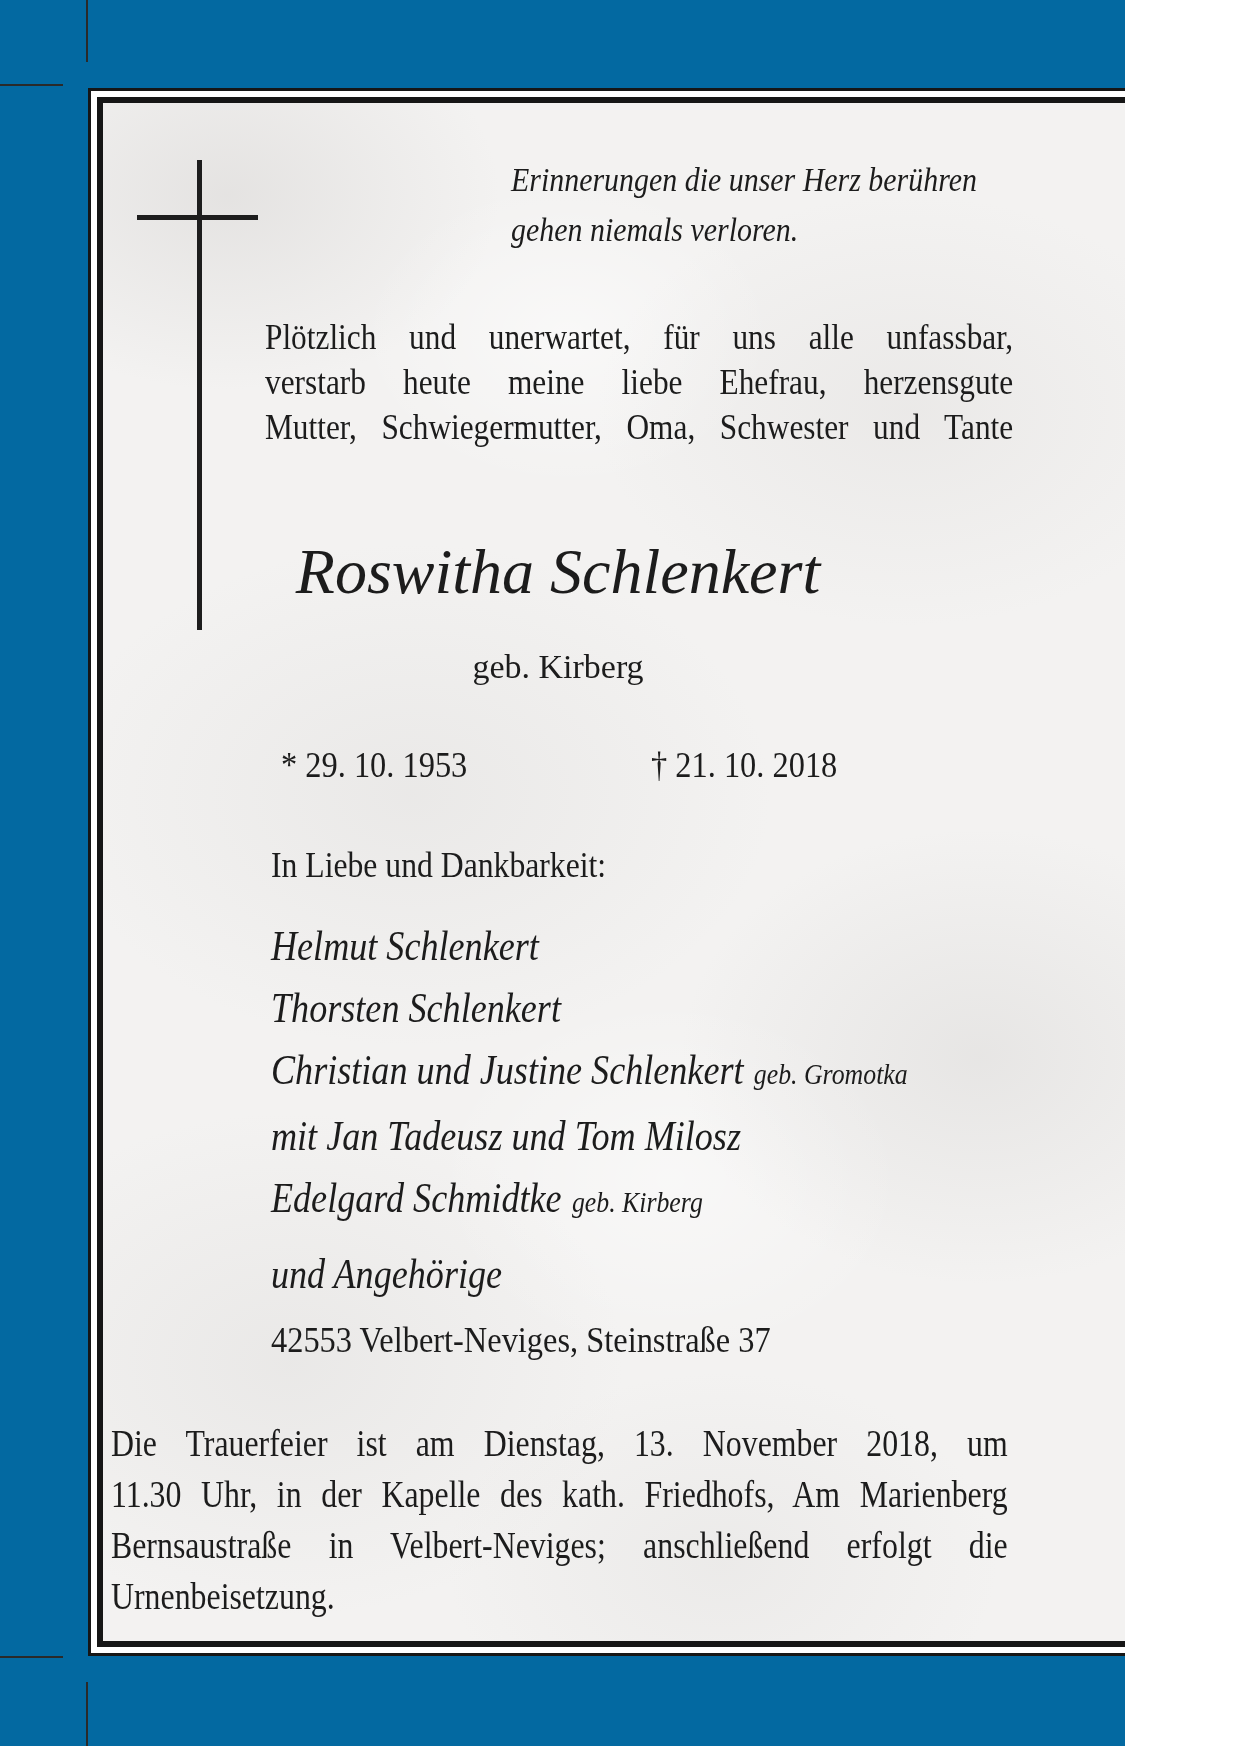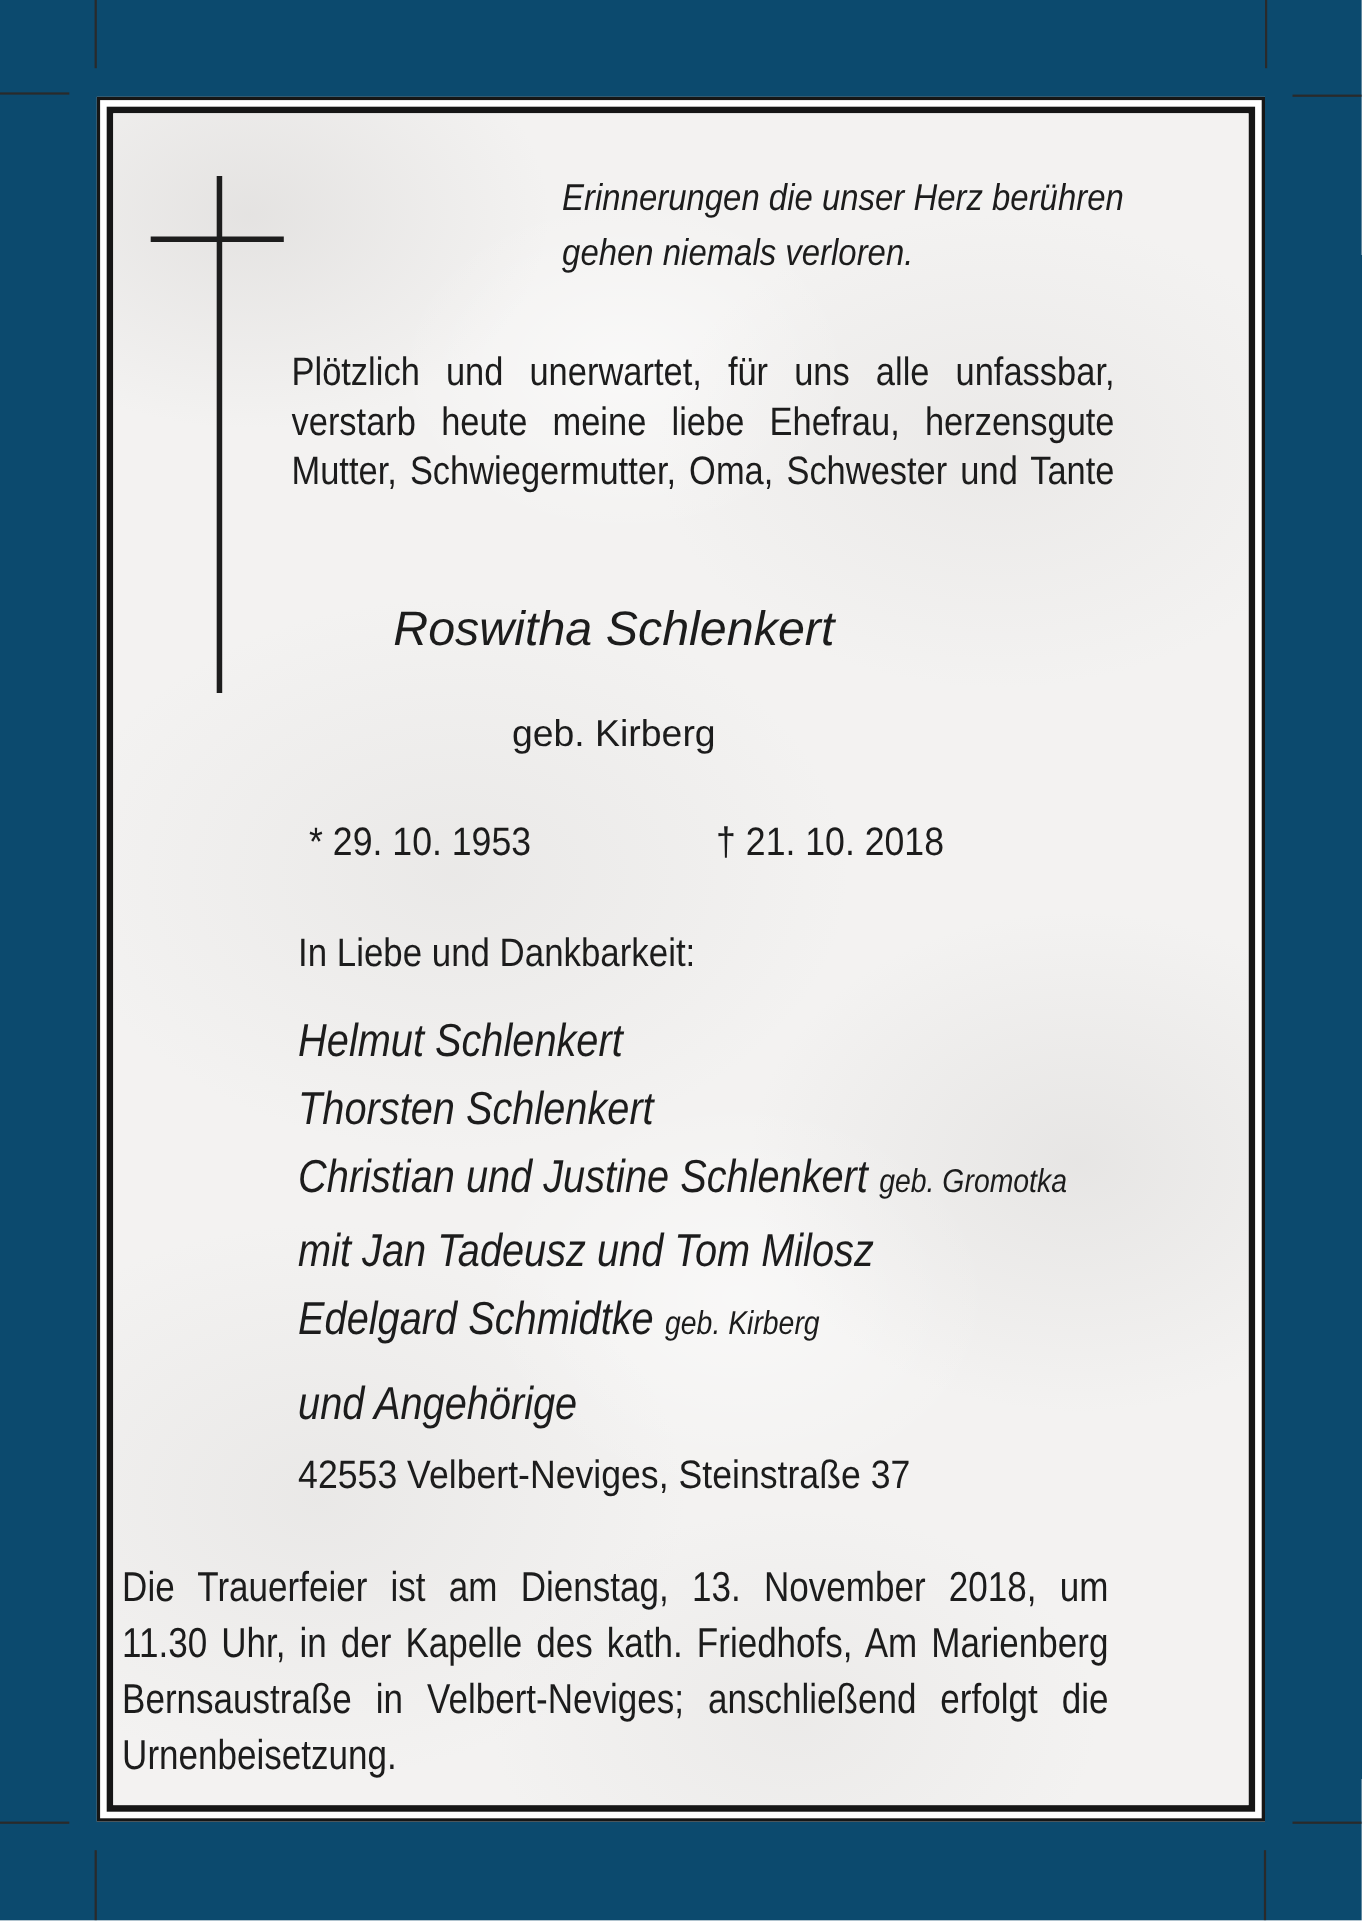--- a/index.html
+++ b/index.html
@@ -1,19 +1,19 @@
 <!DOCTYPE html>
 <html><head>
 <meta charset="utf-8">
 <style>
   html,body { margin:0; padding:0; }
   .page {
-    position:relative; width:1238px; height:1746px;
-    background:#0c4a6e; overflow:hidden;
-    font-family:Liberation Sans, sans-serif; color:#1c1c1c;
+    position:relative; width:1125px; height:1746px;
+    background:#0369a1; overflow:hidden;
+    font-family:Liberation Serif, serif; color:#1c1c1c;
   }
   
   .mark { position:absolute; background:#2a2a2a; }
 
   
   .card {
     position:absolute; left:88px; top:88px; width:1062px; height:1568px;
     box-sizing:border-box; border:3px solid #161616; background:#ffffff;
   }
   .card-inner {
@@ -46,21 +46,21 @@
 
   .intro {
     position:absolute; left:162px; top:212px; width:860px;
     font-size:36px; line-height:45px;
     transform:scaleX(.87); transform-origin:0 0;
   }
   .jline { height:45px; overflow:hidden; text-align:justify; }
   .jline::after { content:""; display:inline-block; width:100%; height:0; }
 
   .name-block { position:absolute; left:130px; top:428px; width:650px; text-align:center; }
-  .deceased-name { font-style:italic; font-size:44px; line-height:82px;text-align:center; }
+  .deceased-name { font-style:italic; font-size:64px; line-height:82px;text-align:center; }
   .maiden-name { font-size:34px; line-height:40px; margin-top:34px; }
 
   .date { position:absolute; top:640px; font-size:36px; line-height:44px;
           transform:scaleX(.9); transform-origin:0 0; white-space:nowrap; }
   .date-birth { left:178px; }
   .date-death { left:548px; }
 
   .tribute { position:absolute; left:168px; top:740px; font-size:36px; line-height:45px;
              transform:scaleX(.88); transform-origin:0 0; white-space:nowrap; }
 

